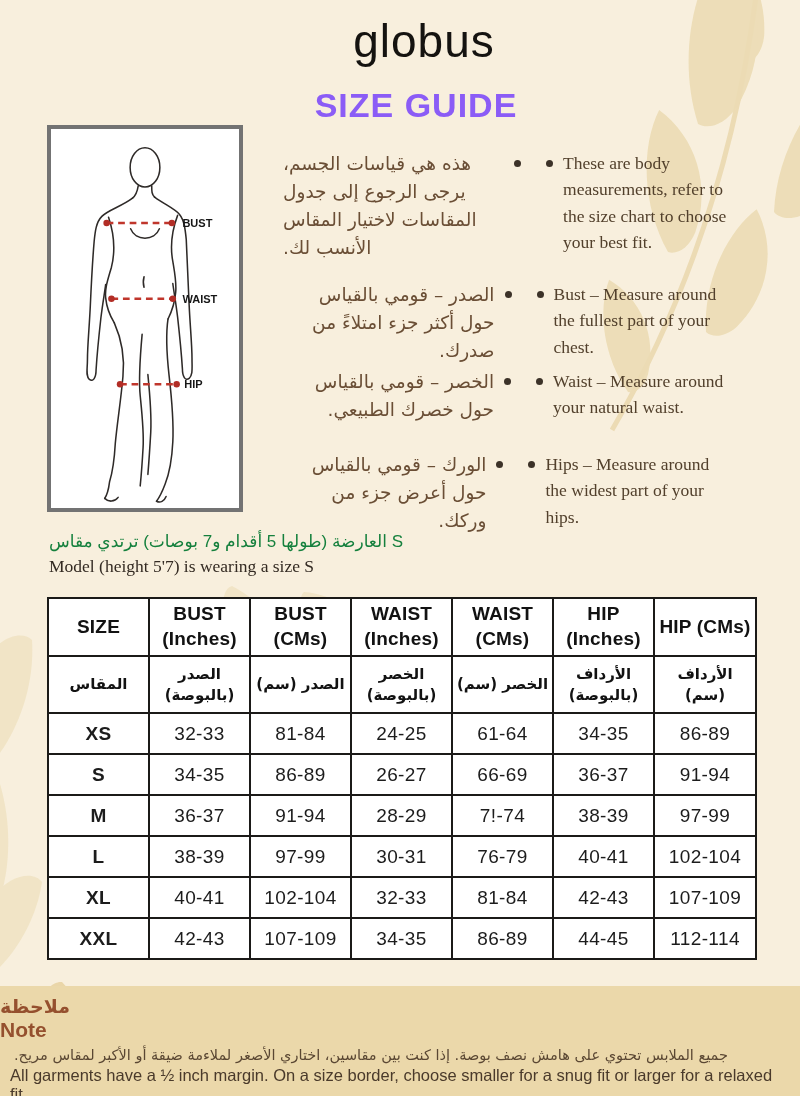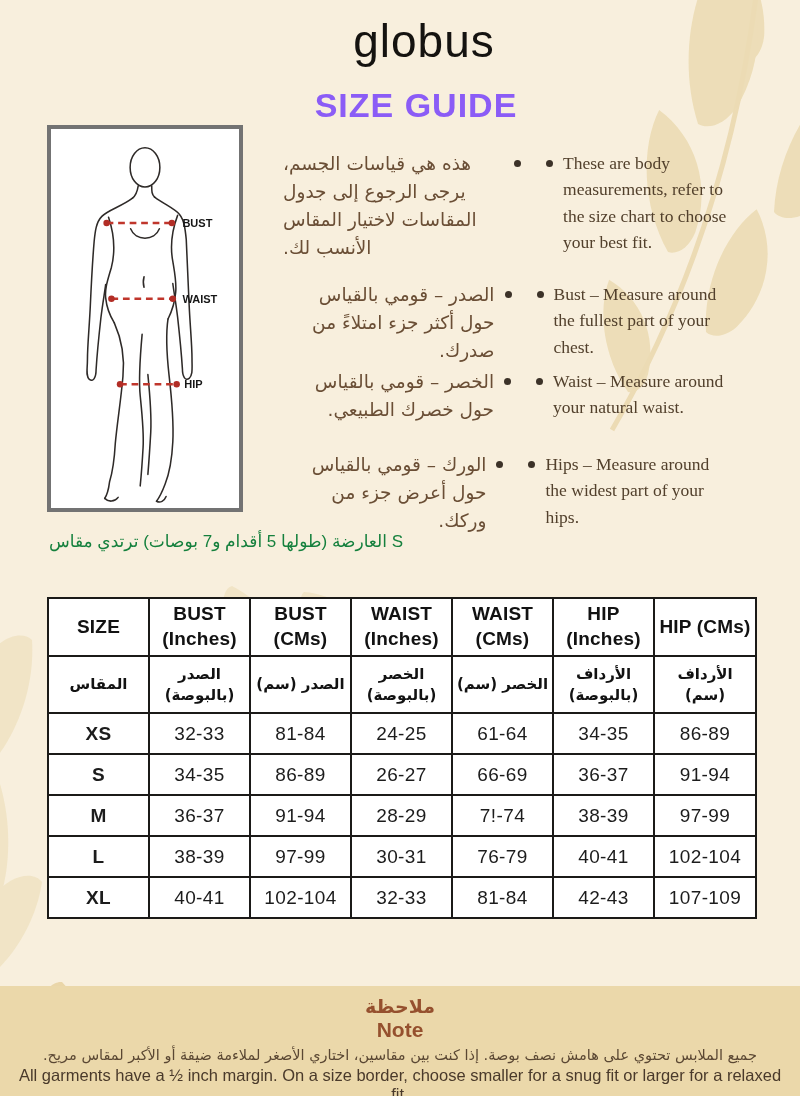--- a/index.html
+++ b/index.html
@@ -45,21 +45,21 @@
   .size-table th,.size-table td{border:2px solid #1b1a18;text-align:center;vertical-align:middle;
     background:#ffffff;padding:0 2px;box-sizing:border-box;}
   .hdr-en th{height:58px;font-size:19px;font-weight:700;line-height:1.3;color:#121212;letter-spacing:0.2px;}
   .hdr-ar th{height:57px;direction:rtl;font-family:"DejaVu Sans",sans-serif;
     font-size:15px;font-weight:700;line-height:1.35;color:#121212;}
   .size-table td{height:41px;font-size:19px;color:#1c1c1c;letter-spacing:0.4px;}
   .size-table td.size-cell{font-weight:700;}
 
   
   .note-band{position:absolute;left:0;top:986px;width:800px;height:110px;background:#ebd8aa;
-    text-align:center;z-index:2;}
+    text-align:left;z-index:2;}
   .note-h-ar{direction:rtl;font-family:"DejaVu Sans",sans-serif;font-size:19px;font-weight:700;
     color:#95502e;margin:9px 0 1px 0;}
   .note-h-en{font-size:21px;font-weight:700;color:#95502e;margin:0 0 5px 0;}
   .note-b-ar{direction:rtl;font-family:"DejaVu Sans",sans-serif;font-size:14.5px;color:#5a4733;margin:0 14px 3px 14px;}
   .note-b-en{font-size:16.5px;color:#4a3a2b;margin:0 10px;}
 </style>
 </head>
 <body>
 
 <div class="page">
@@ -175,20 +175,21 @@
       <div class="txt">الورك – قومي بالقياس حول أعرض جزء من وركك.</div>
     </div>
     <div class="b-item b-en">
       <span class="dot"></span>
       <div class="txt">Hips – Measure around the widest part of your hips.</div>
     </div>
   </div>
 
   <div class="model-note">
     <p class="model-ar" dir="ltr">العارضة (طولها 5 أقدام و7 بوصات) ترتدي مقاس S</p>
+    <p class="model-en">Model (height 5'7) is wearing a size S</p>
   </div>
 
   <table class="size-table">
     <colgroup>
       <col style="width:101px">
         <col style="width:101px">
         <col style="width:101px">
         <col style="width:101px">
       <col style="width:101px">
         <col style="width:101px">
@@ -251,20 +252,29 @@
     </tr>
     <tr>
       <td class="size-cell">XL</td>
       <td>40-41</td>
       <td>102-104</td>
       <td>32-33</td>
       <td>81-84</td>
       <td>42-43</td>
       <td>107-109</td>
     </tr>
+    <tr>
+      <td class="size-cell">XXL</td>
+      <td>42-43</td>
+      <td>107-109</td>
+      <td>34-35</td>
+      <td>86-89</td>
+      <td>44-45</td>
+      <td>112-114</td>
+    </tr>
   </tbody>
     </table>
 
   <div class="note-band">
     <p class="note-h-ar">ملاحظة</p>
     <p class="note-h-en">Note</p>
     <p class="note-b-ar">جميع الملابس تحتوي على هامش نصف بوصة. إذا كنت بين مقاسين، اختاري الأصغر لملاءمة ضيقة أو الأكبر لمقاس مريح.</p>
     <p class="note-b-en">All garments have a ½ inch margin. On a size border, choose smaller for a snug fit or larger for a relaxed fit.</p>
   </div>
 

